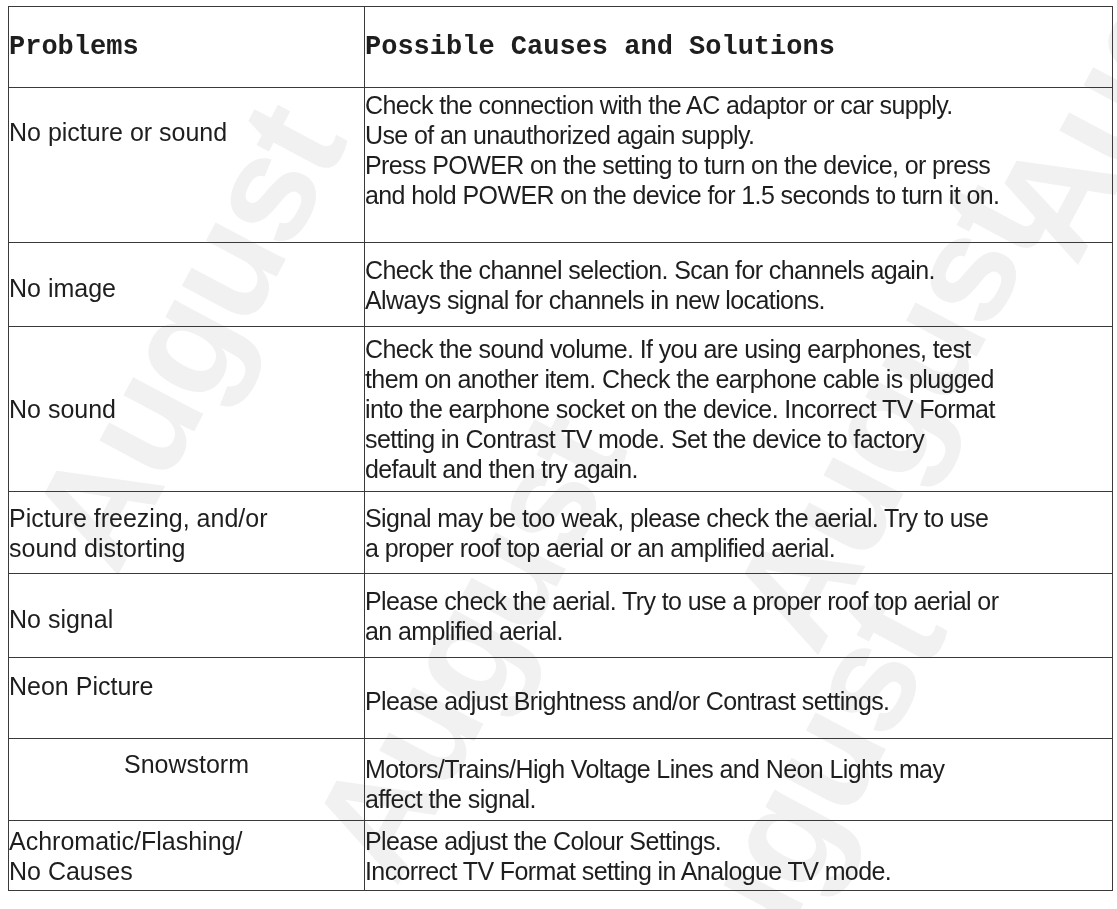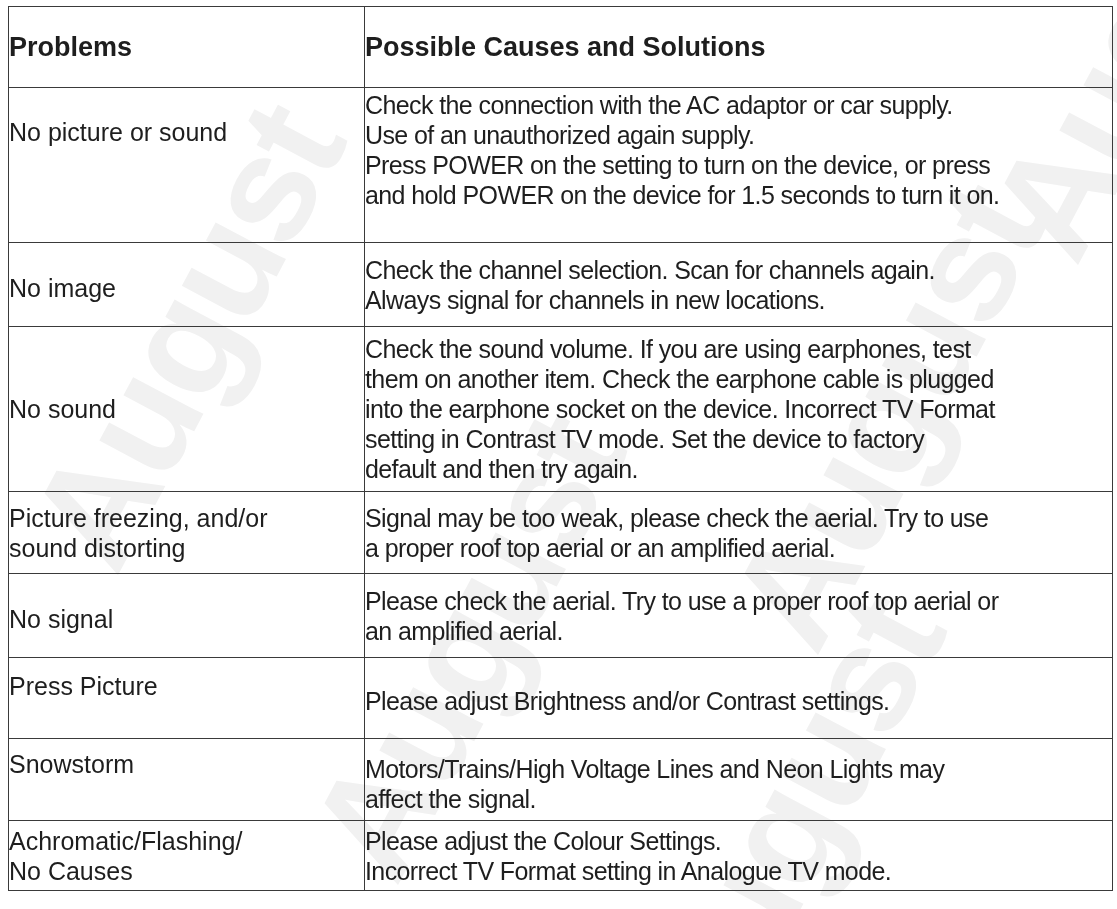--- a/index.html
+++ b/index.html
@@ -5,21 +5,21 @@
   html, body { margin: 0; padding: 0; background: #ffffff; }
   body { width: 1117px; height: 909px; position: relative; overflow: hidden;
          font-family: "Liberation Sans", "DejaVu Sans", sans-serif; color: #1e1e1e; }
   .watermark { position: absolute; font-weight: bold; font-size: 150px; color: #f1f1f1;
                transform: rotate(-62deg); pointer-events: none; white-space: nowrap; letter-spacing: -4px; }
   table.trouble { position: absolute; left: 8px; top: 6px; width: 1104px;
                   border-collapse: collapse; table-layout: fixed; }
   table.trouble td, table.trouble th { border: 1.5px solid #3a3a3a; vertical-align: middle; padding: 0; }
   col.c1 { width: 356px; }
   col.c2 { width: 748px; }
-  th { font-weight: bold; font-size: 27px; text-align: left; height: 80px; }
+  th { font-weight: bold; font-size: 27px; text-align: left; height: 80px; font-family: Liberation Mono, monospace; }
   th.p { padding-left: 39px; padding-top: 18px; }
   th.s { padding-top: 18px; padding-left: 70px; }
   td.prob { font-size: 25px; line-height: 30px; padding-left: 39px; }
   td.sol { font-size: 25px; line-height: 30px; padding-left: 26px; padding-right: 4px;
            font-stretch: condensed; letter-spacing: -0.6px; }
   .sol-line { display: block; white-space: nowrap; }
 </style>
 </head>
 <body>
 
@@ -91,29 +91,29 @@
       <span>No signal</span>
     </td>
     <td class="sol">
       <span class="sol-line">Please check the aerial. Try to use a proper roof top aerial or</span>
       <span class="sol-line">an amplified aerial.</span>
     </td>
   </tr>
 
   <tr style="height:81px;">
     <td class="prob" style="vertical-align:top; padding-top:13px;">
-      <span>Press Picture</span>
+      <span>Neon Picture</span>
     </td>
     <td class="sol" style="padding-top:6px;">
       <span class="sol-line">Please adjust Brightness and/or Contrast settings.</span>
     </td>
   </tr>
 
   <tr style="height:82px;">
-    <td class="prob" style="vertical-align:top; padding-top:10px;">
+    <td class="prob" style="vertical-align:top; padding-top:10px;text-align:center;">
       <span>Snowstorm</span>
     </td>
     <td class="sol" style="padding-top:8px;">
       <span class="sol-line">Motors/Trains/High Voltage Lines and Neon Lights may</span>
       <span class="sol-line">affect the signal.</span>
     </td>
   </tr>
 
   <tr style="height:70px;">
     <td class="prob">

